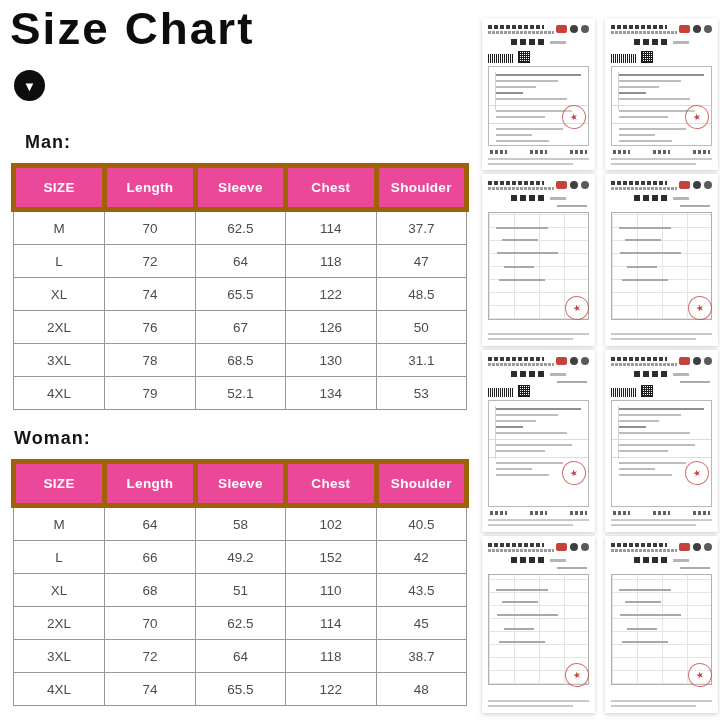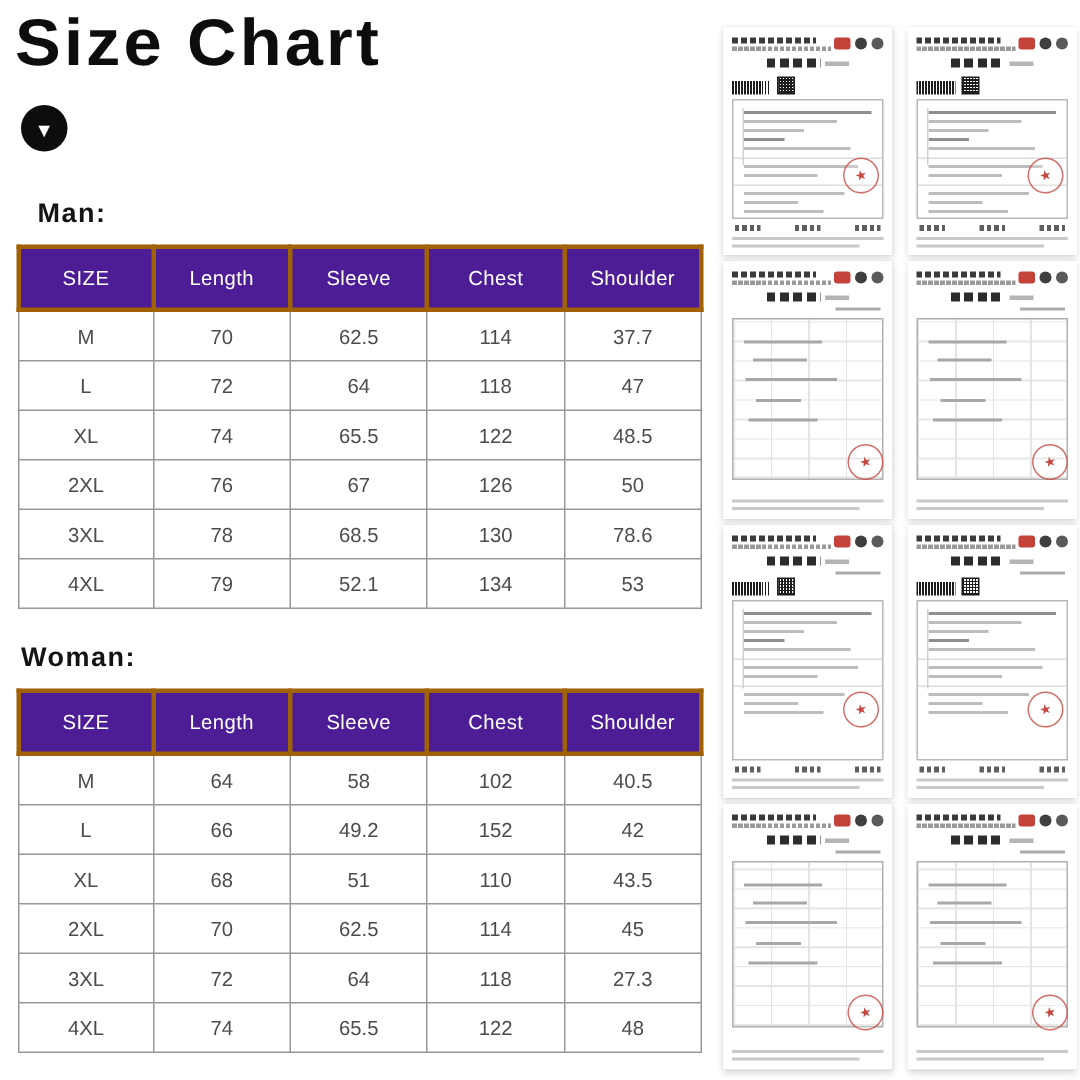--- a/index.html
+++ b/index.html
@@ -14,22 +14,22 @@
   .drop-badge span{color:#fff;font-size:13px;line-height:1;margin-top:1px;}
   .sec-label{position:absolute;left:14px;font-size:18px;font-weight:700;color:#141414;
              letter-spacing:1px;}
   .sec-label.man{top:132px;margin-left:11px;}
   .sec-label.woman{top:428px;}
 
   table.size-table{position:absolute;left:11px;width:458px;border-collapse:collapse;
                    table-layout:fixed;font-size:13.5px;}
   table.man-table{top:163px;}
   table.woman-table{top:459px;}
-  .size-table th{background:#4c1d95;color:#ffffff;font-weight:400;height:37px;
-                 border:3px solid #a16207;letter-spacing:.3px;}
+  .size-table th{background:#ec4899;color:#ffffff;font-weight:700;height:37px;
+                 border:5px solid #a16207;letter-spacing:.3px;}
   .size-table td{background:#ffffff;color:#4c4c4c;text-align:center;height:30px;
                  border:1px solid #979797;}
   .size-table th:first-child,.size-table td:first-child{width:18.6%;}
 
   
   .certs{position:absolute;left:482px;top:18px;width:236px;display:grid;
          grid-template-columns:113px 113px;grid-template-rows:152px 172px 182px 177px;
          column-gap:10px;row-gap:4px;}
   .doc{background:#fff;box-shadow:0 2px 5px rgba(0,0,0,.16),0 0 1px rgba(0,0,0,.12);
        padding:7px 6px 6px;display:flex;flex-direction:column;position:relative;}
@@ -124,21 +124,21 @@
         <td>76</td>
         <td>67</td>
         <td>126</td>
         <td>50</td>
       </tr>
       <tr>
         <td>3XL</td>
         <td>78</td>
         <td>68.5</td>
         <td>130</td>
-        <td>78.6</td>
+        <td>31.1</td>
       </tr>
       <tr>
         <td>4XL</td>
         <td>79</td>
         <td>52.1</td>
         <td>134</td>
         <td>53</td>
       </tr>
     </tbody>
   </table>
@@ -181,21 +181,21 @@
         <td>70</td>
         <td>62.5</td>
         <td>114</td>
         <td>45</td>
       </tr>
       <tr>
         <td>3XL</td>
         <td>72</td>
         <td>64</td>
         <td>118</td>
-        <td>27.3</td>
+        <td>38.7</td>
       </tr>
       <tr>
         <td>4XL</td>
         <td>74</td>
         <td>65.5</td>
         <td>122</td>
         <td>48</td>
       </tr>
     </tbody>
   </table>

